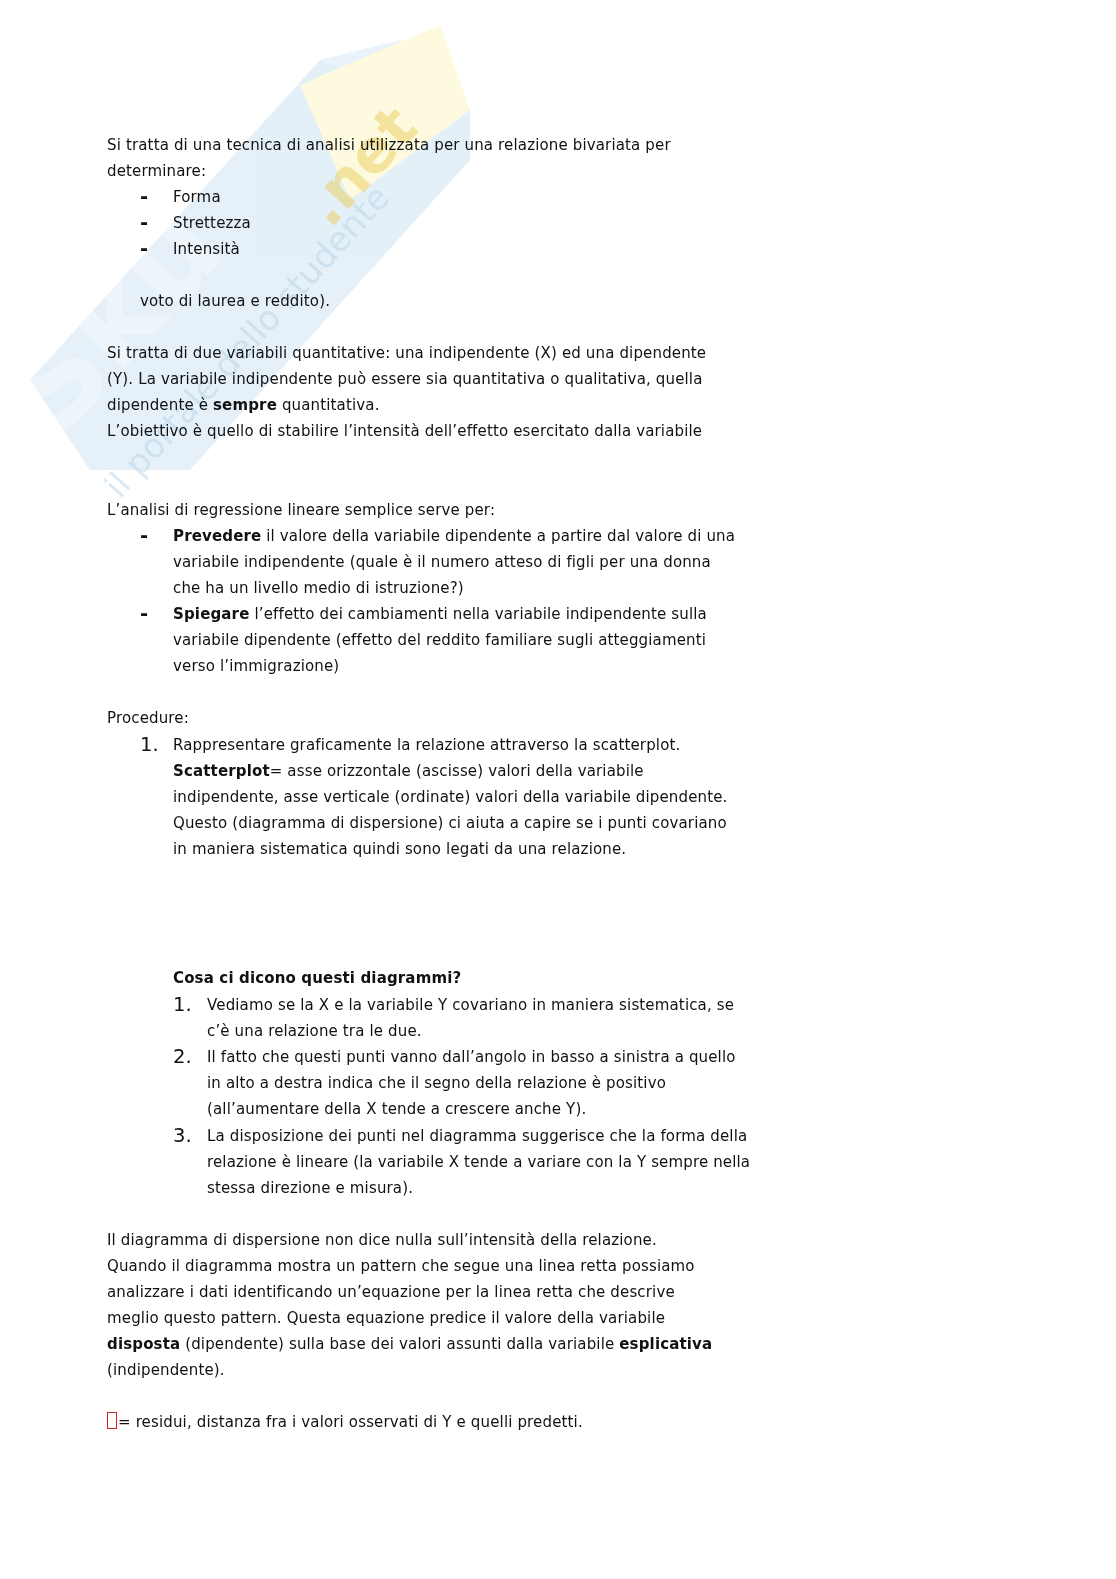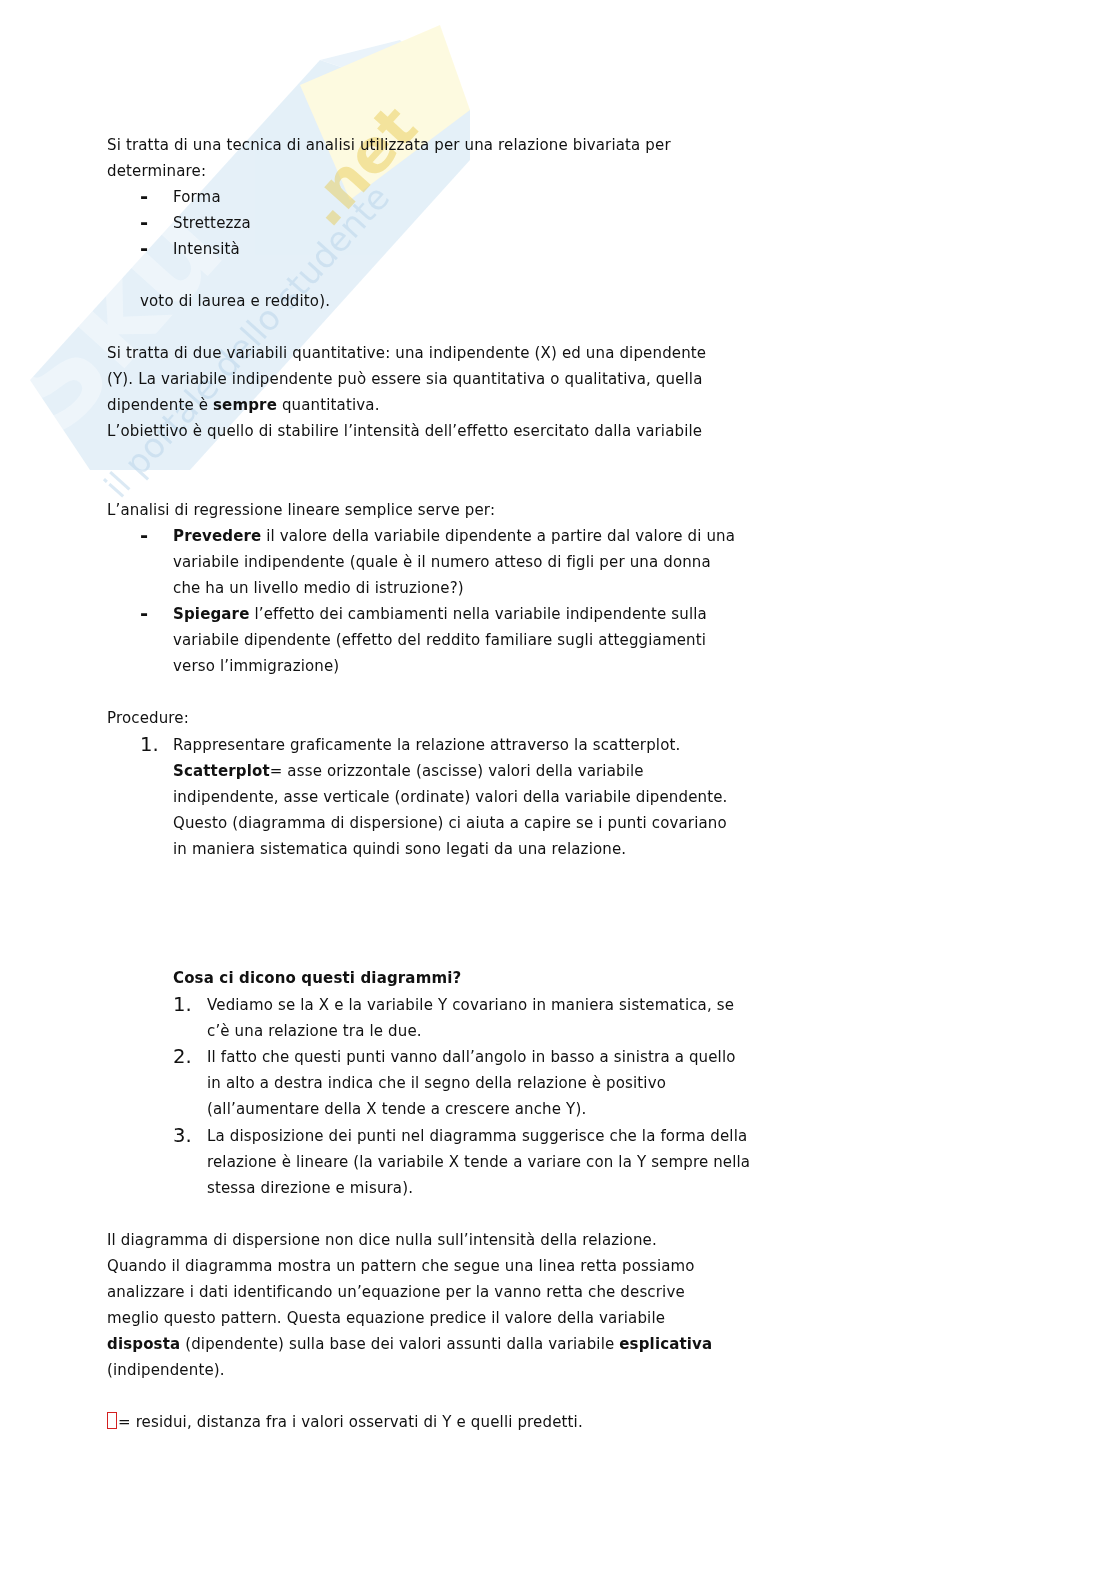--- a/index.html
+++ b/index.html
@@ -89,20 +89,20 @@
   <div class="line l3" style="top:1070px">in alto a destra indica che il segno della relazione è positivo</div>
   <div class="line l3" style="top:1096px">(all’aumentare della X tende a crescere anche Y).</div>
 
   <span class="num" style="left:173px;top:1123px">3.</span>
   <div class="line l3" style="top:1123px">La disposizione dei punti nel diagramma suggerisce che la forma della</div>
   <div class="line l3" style="top:1149px">relazione è lineare (la variabile X tende a variare con la Y sempre nella</div>
   <div class="line l3" style="top:1175px">stessa direzione e misura).</div>
 
   <div class="line l0" style="top:1227px">Il diagramma di dispersione non dice nulla sull’intensità della relazione.</div>
   <div class="line l0" style="top:1253px">Quando il diagramma mostra un pattern che segue una linea retta possiamo</div>
-  <div class="line l0" style="top:1279px">analizzare i dati identificando un’equazione per la vanno retta che descrive</div>
+  <div class="line l0" style="top:1279px">analizzare i dati identificando un’equazione per la linea retta che descrive</div>
   <div class="line l0" style="top:1305px">meglio questo pattern. Questa equazione predice il valore della variabile</div>
   <div class="line l0" style="top:1331px"><b>disposta</b><span> (dipendente) sulla base dei valori assunti dalla variabile </span><b>esplicativa</b></div>
   <div class="line l0" style="top:1357px">(indipendente).</div>
 
   <div class="line l0" style="top:1409px"><span class="missing-glyph"></span><span>= residui, distanza fra i valori osservati di Y e quelli predetti.</span></div>
 
 </div>
 
 </body></html>

